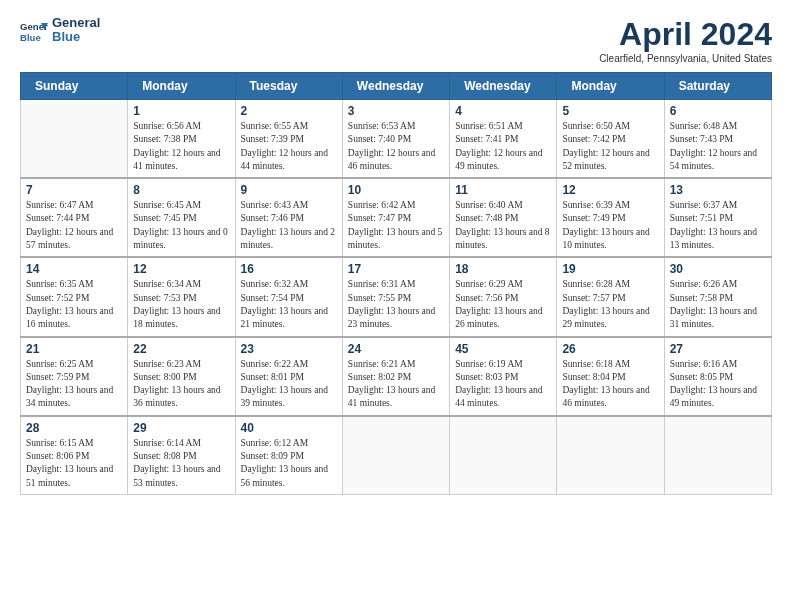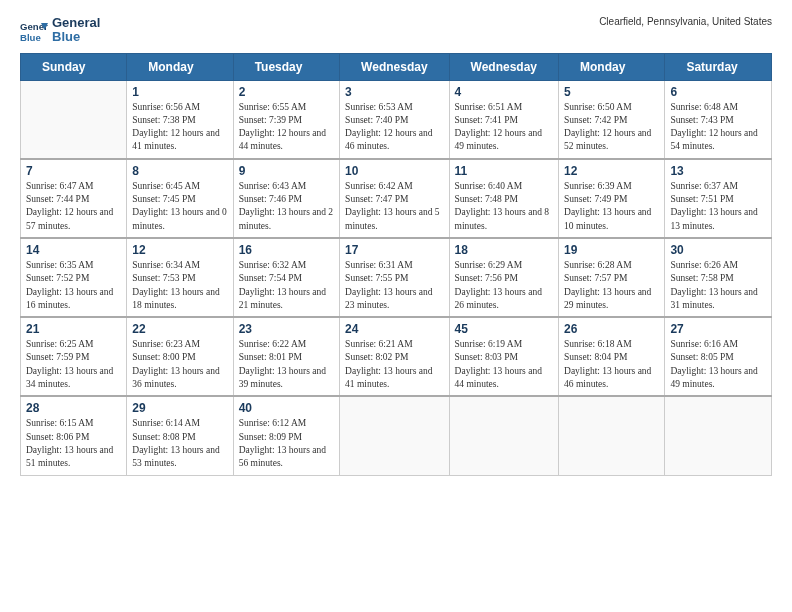--- a/index.html
+++ b/index.html
@@ -40,21 +40,21 @@
     .calendar {
       width: 100%;
       border-collapse: collapse;
       border: 1px solid #ccc;
     }
     .calendar th {
       background-color: #2e6da4;
       color: #fff;
       font-size: 12px;
       font-weight: bold;
-      padding: 6px 21px;
+      padding: 6px 14px;
       text-align: left;
       border: 1px solid #2a5f90;
     }
     .calendar td {
       vertical-align: top;
       padding: 4px 5px;
       border: 1px solid #ccc;
       width: 107px;
       min-height: 80px;
       font-size: 10px;
@@ -88,20 +88,21 @@
       <text x="0" y="16" font-size="11" font-weight="bold" fill="#1a3a5c">General</text>
       <text x="0" y="28" font-size="11" font-weight="bold" fill="#2e6da4">Blue</text>
       <polygon points="24,8 32,8 28,16" fill="#2e6da4"></polygon>
     </svg>
     <div>
       <div style="font-size:13px;font-weight:bold;color:#1a3a5c;line-height:1.1;">General</div>
       <div style="font-size:13px;font-weight:bold;color:#2e6da4;line-height:1.1;">Blue</div>
     </div>
   </div>
   <div class="title-area">
+    <div class="main-title">April 2024</div>
     <div class="subtitle">Clearfield, Pennsylvania, United States</div>
   </div>
 </div>
 
 <table class="calendar">
   <thead>
     <tr>
     <th>Sunday</th>
         <th>Monday</th>
         <th>Tuesday</th>

